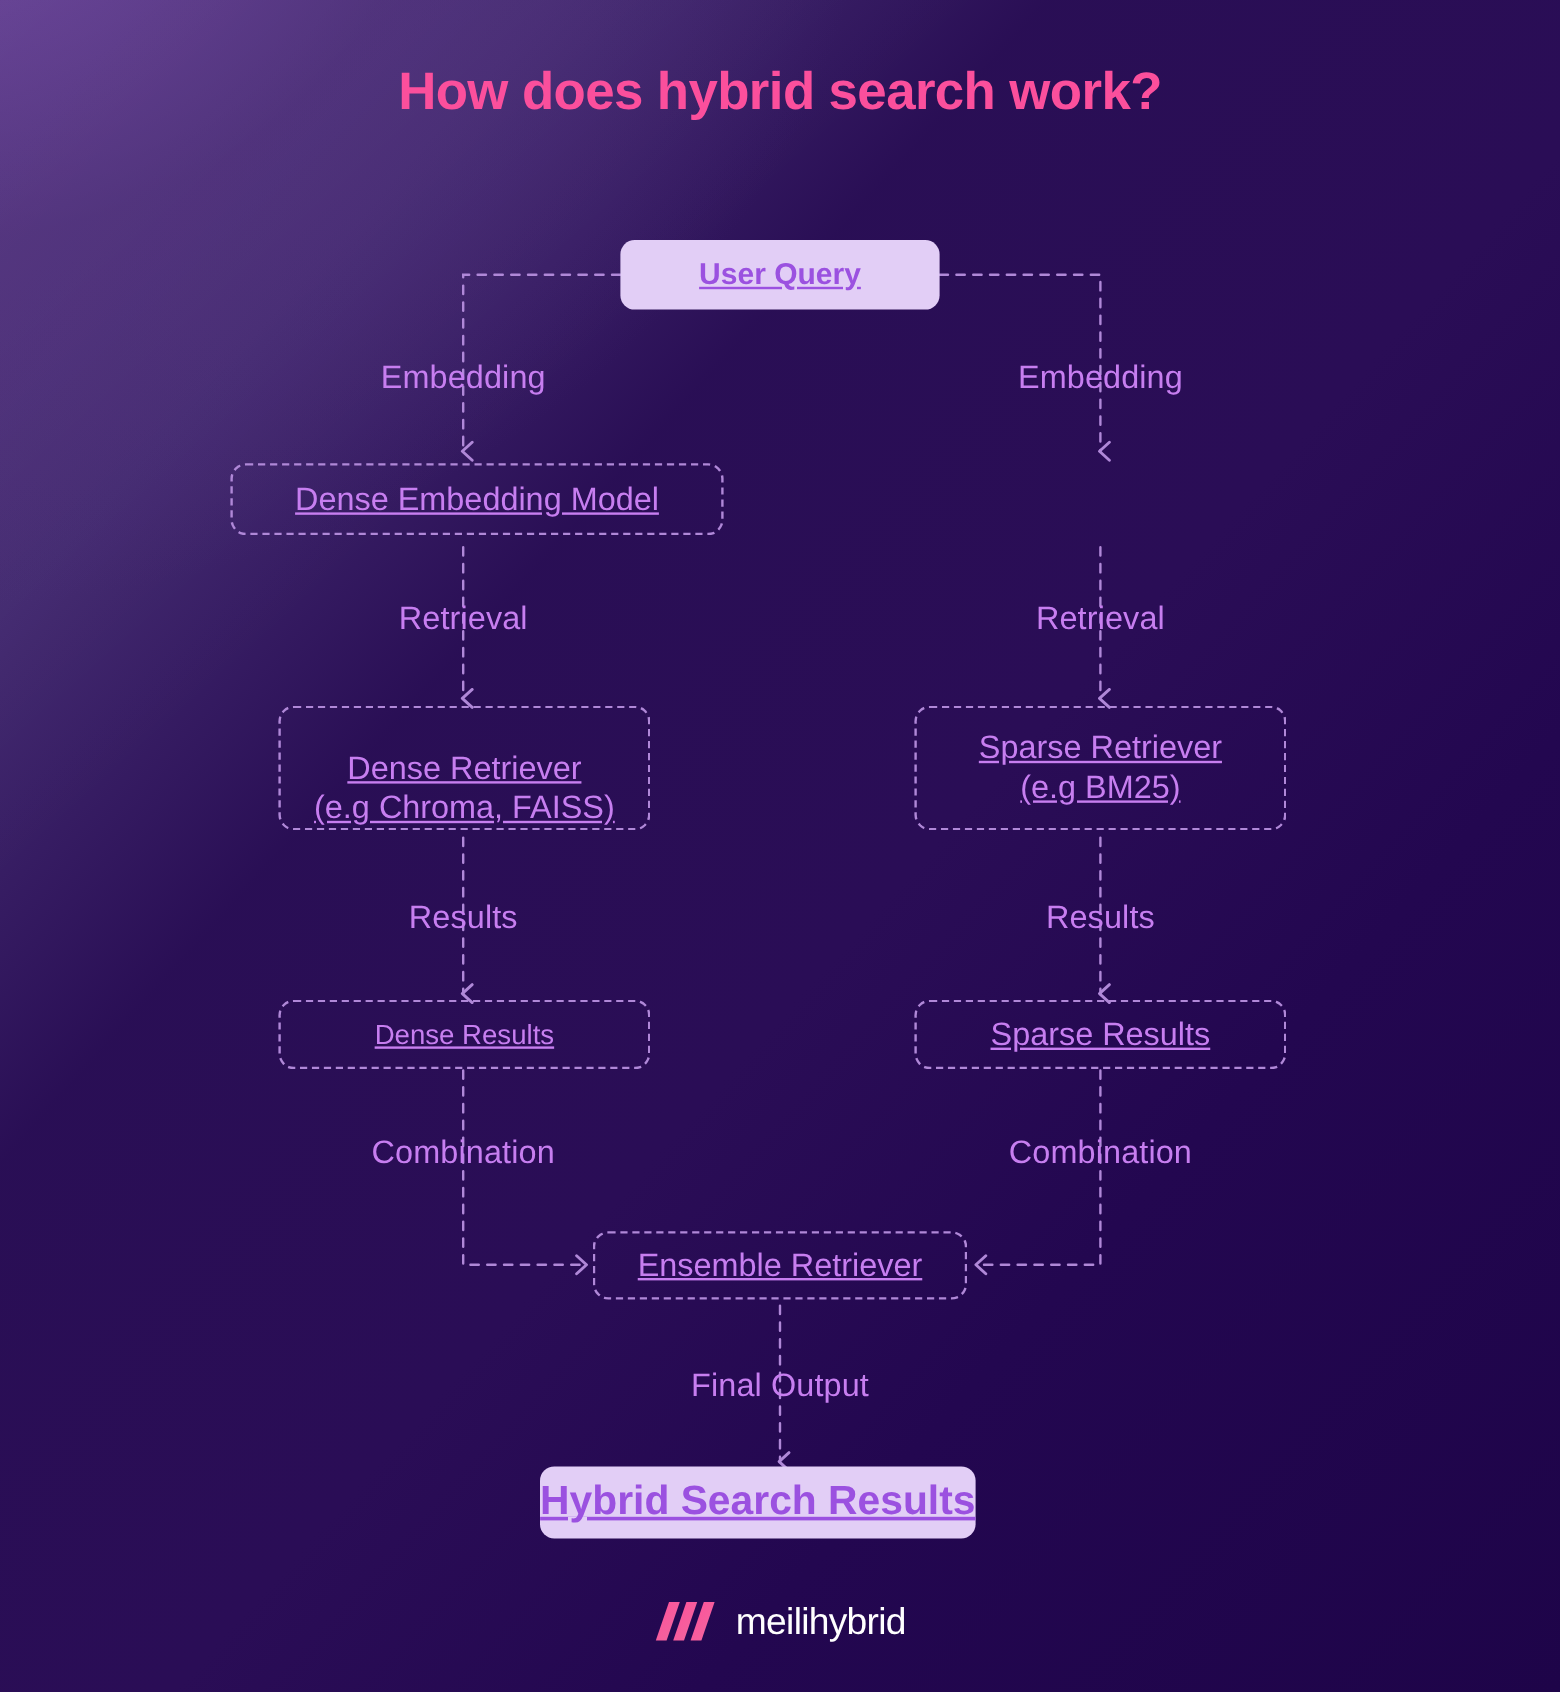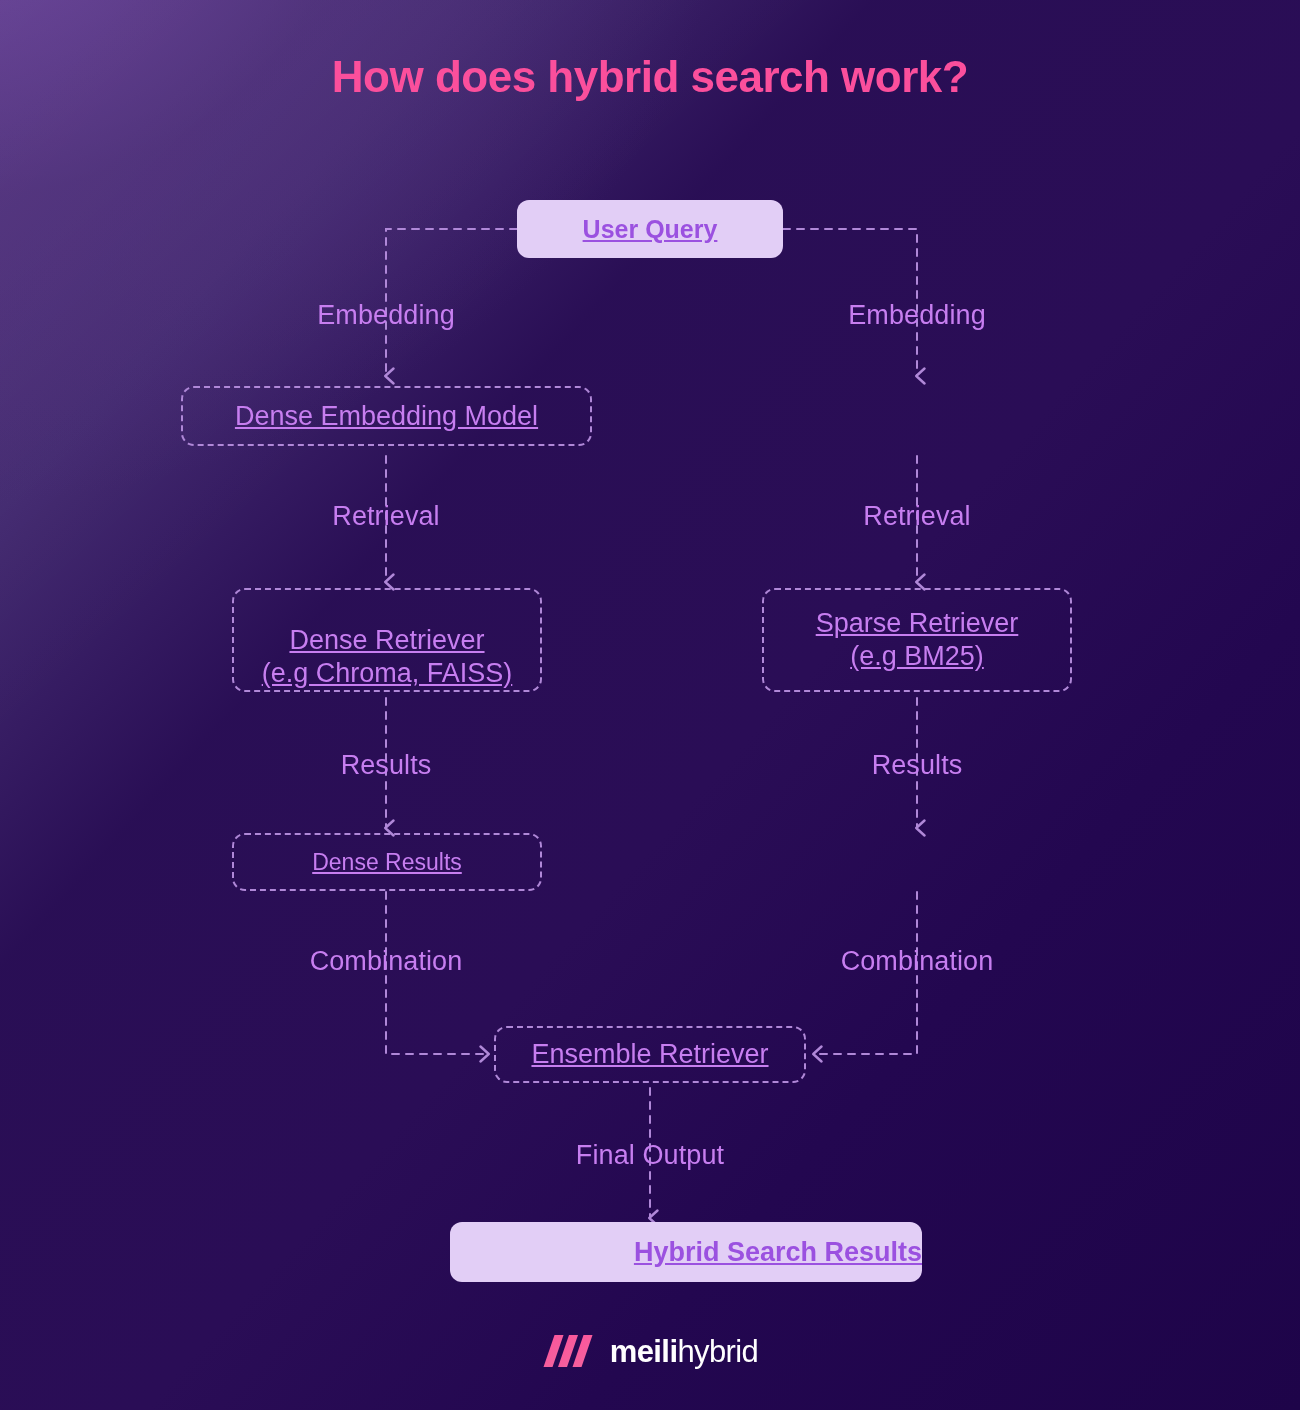--- a/index.html
+++ b/index.html
@@ -99,21 +99,21 @@
     gap: 14px;
     z-index: 5;
   }
   .logo-mark { display: block; }
   .logo-word {
     font-size: 31px;
     letter-spacing: -0.6px;
     color: #ffffff;
     line-height: 1;
   }
-  .logo-word .b { font-weight: 700; }
+  .logo-word .b { font-weight: 400; }
   .logo-word .n { font-weight: 400; }
 </style>
 </head>
 <body>
 
 <div id="stage">
 
   <div class="title">How does hybrid search work?</div>
 
   <svg id="wires" viewBox="0 0 1300 1410" xmlns="http://www.w3.org/2000/svg">
@@ -145,45 +145,48 @@
       <path d="M917,892 L917,1054 L814,1054" marker-end="url(#ar)"></path>
 
       <path d="M650,1088 L650,1218" marker-end="url(#ad)"></path>
     </g>
   </svg>
 
   <div class="node solid" style="left:517px; top:200px; width:266px; height:58px; font-size:25px;">
     <span class="lbl">User Query</span>
   </div>
 
-  <div class="node dashed" style="left:181px; top:386px; width:411px; height:60px; font-size:27px;">
+  <div class="node dashed" style="left:192px; top:386px; width:411px; height:60px; font-size:27px;">
     <span class="lbl">Dense Embedding Model</span>
   </div>
 
 
   <div class="node dashed" style="left:232px; top:588px; width:310px; height:104px; font-size:27px;align-items:flex-end;">
     <span class="lbl">Dense Retriever
 (e.g Chroma, FAISS)</span>
   </div>
 
   <div class="node dashed" style="left:762px; top:588px; width:310px; height:104px; font-size:27px;">
     <span class="lbl">Sparse Retriever
 (e.g BM25)</span>
   </div>
 
   <div class="node dashed" style="left:232px; top:833px; width:310px; height:58px; font-size:23px;">
     <span class="lbl">Dense Results</span>
   </div>
 
+  <div class="node dashed" style="left:762px; top:833px; width:310px; height:58px; font-size:27px;">
+    <span class="lbl">Sparse Results</span>
+  </div>
 
   <div class="node dashed" style="left:494px; top:1026px; width:312px; height:57px; font-size:27px;">
     <span class="lbl">Ensemble Retriever</span>
   </div>
 
-  <div class="node solid" style="left:450px; top:1222px; width:472px; height:60px; font-size:27px;justify-content:flex-end;">
+  <div class="node solid" style="left:450px; top:1222px; width:363px; height:60px; font-size:34px;">
     <span class="lbl">Hybrid Search Results</span>
   </div>
 
   <div class="elabel" style="left:386px; top:315px;">Embedding</div>
   <div class="elabel" style="left:917px; top:315px;">Embedding</div>
 
   <div class="elabel" style="left:386px; top:516px;">Retrieval</div>
   <div class="elabel" style="left:917px; top:516px;">Retrieval</div>
 
   <div class="elabel" style="left:386px; top:765px;">Results</div>

